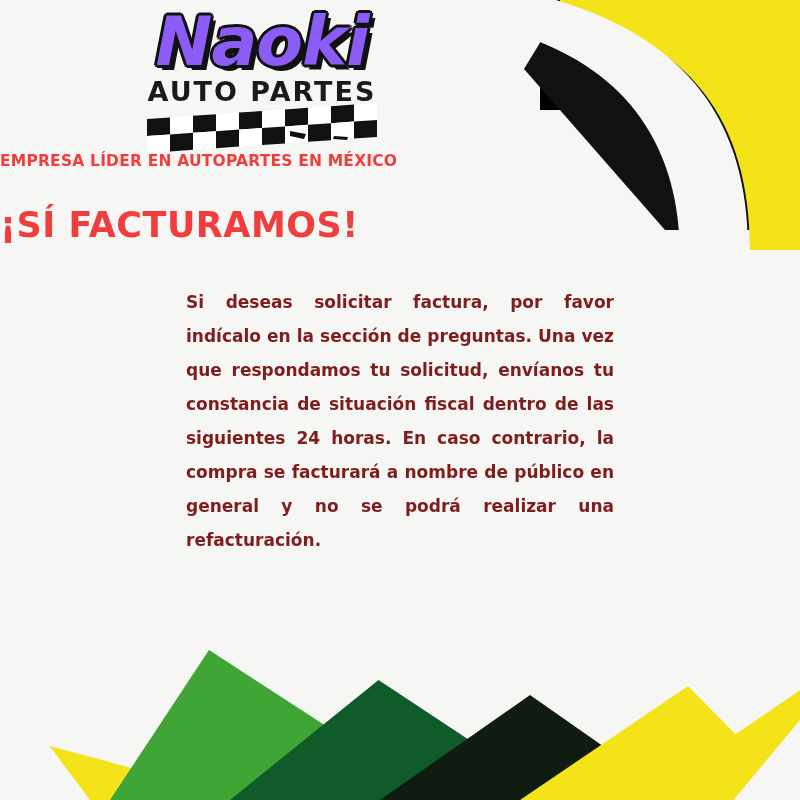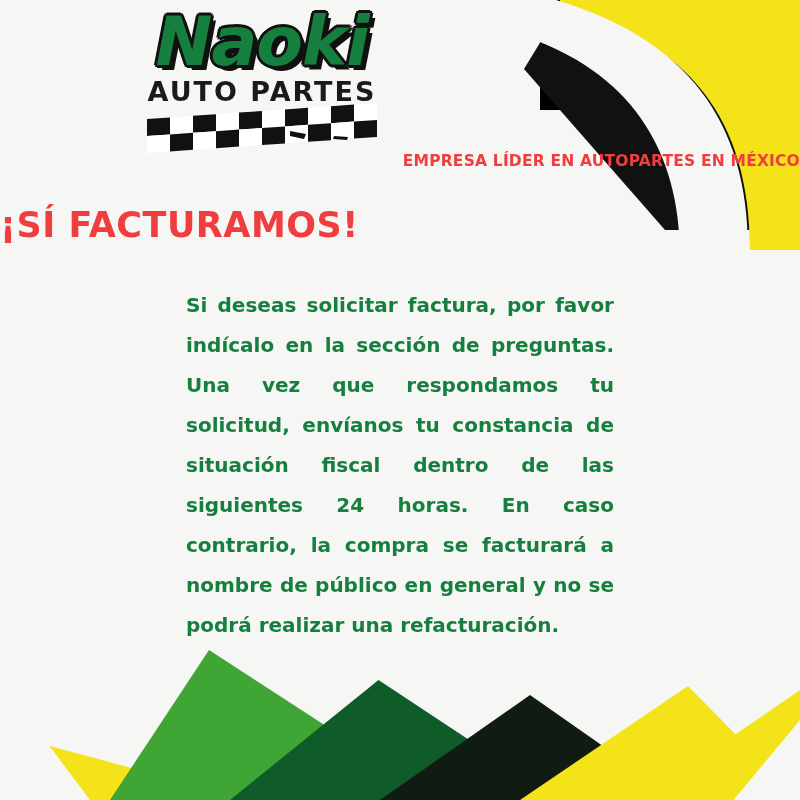--- a/index.html
+++ b/index.html
@@ -104,21 +104,21 @@
     top: 8px;
     left: 112px;
     width: 300px;
     text-align: center;
   }
   .logo-word {
     font-family: "DejaVu Sans", sans-serif;
     font-size: 68px;
     font-weight: bold;
     font-style: italic;
-    color: #15803d;
+    color: #8b5cf6;
     letter-spacing: -1px;
     line-height: 1;
     margin: 0;
     text-shadow:
        3px 0 0 #111, -3px 0 0 #111, 0 3px 0 #111, 0 -3px 0 #111,
        2px 2px 0 #111, -2px 2px 0 #111, 2px -2px 0 #111, -2px -2px 0 #111,
        5px 5px 0 #111;
   }
   .logo-sub {
     font-family: "DejaVu Sans", sans-serif;
@@ -148,21 +148,21 @@
     left: 290px;
     top: 128px;
     width: 60px;
     height: 14px;
   }
   .tagline {
     position: absolute;
     top: 152px;
     left: 0;
     width: 100%;
-    text-align: right;
+    text-align: left;
     font-family: "DejaVu Sans", sans-serif;
     font-size: 15.5px;
     font-weight: bold;
     color: #f03d3d;
     letter-spacing: 0.2px;
   }
 
   
   .headline {
     position: absolute;
@@ -175,23 +175,23 @@
     font-weight: bold;
     color: #f03d3d;
     letter-spacing: 0.5px;
   }
   .body-text {
     position: absolute;
     top: 285px;
     left: 186px;
     width: 428px;
     font-family: "DejaVu Sans", sans-serif;
-    font-size: 20px;
-    font-weight: bold;
-    color: #15803d;
+    font-size: 17px;
+    font-weight: bold;
+    color: #7f1d1d;
     line-height: 2.0;
     text-align: justify;
     text-justify: inter-word;
   }
 </style>
 </head>
 <body>
 
 <div id="poster">
 

